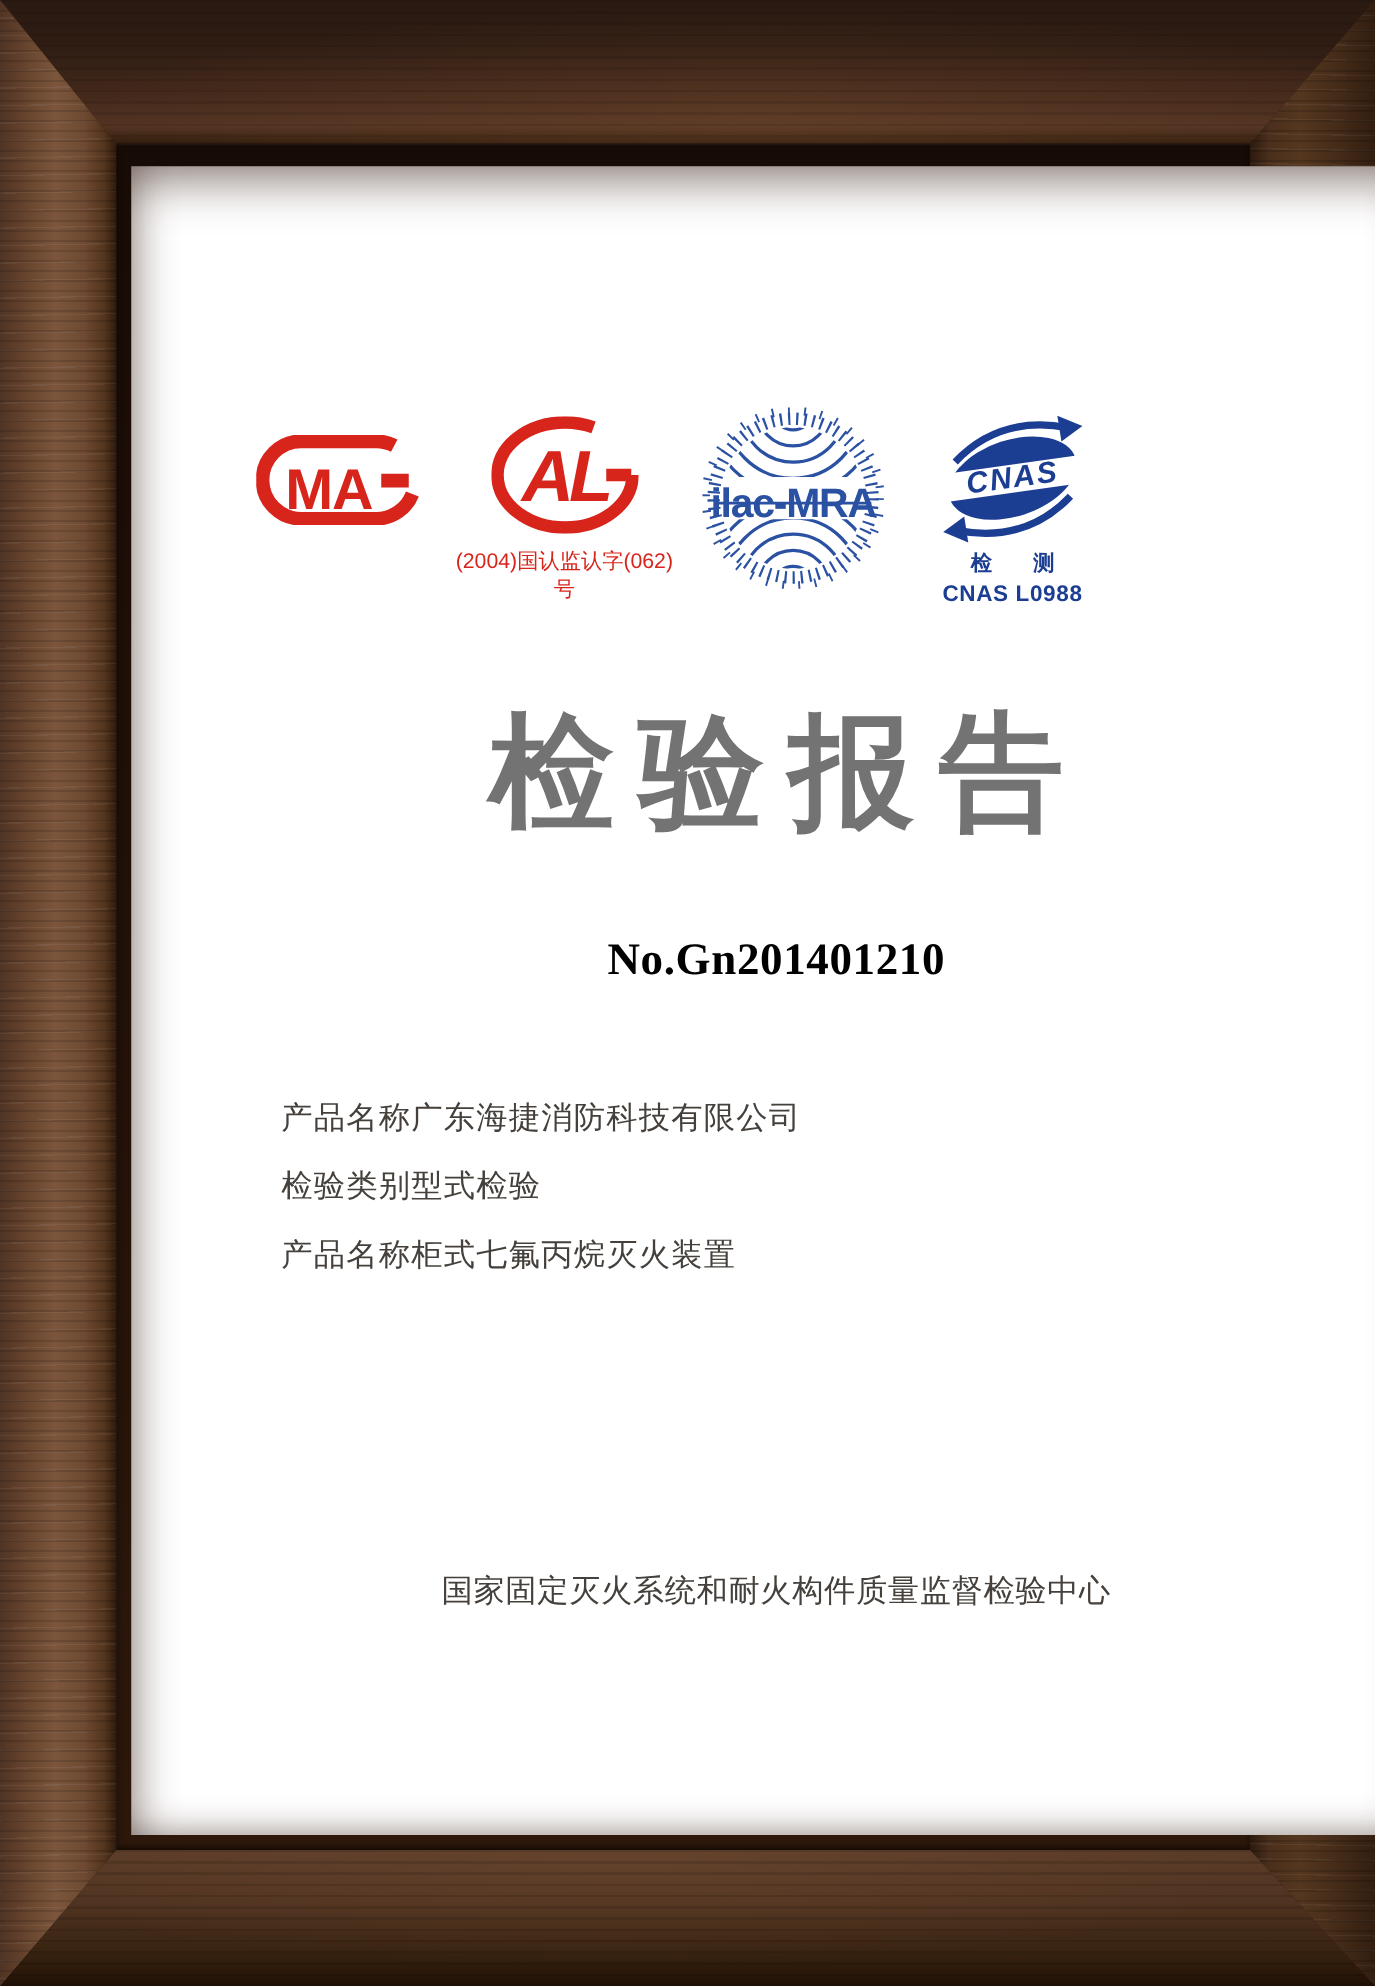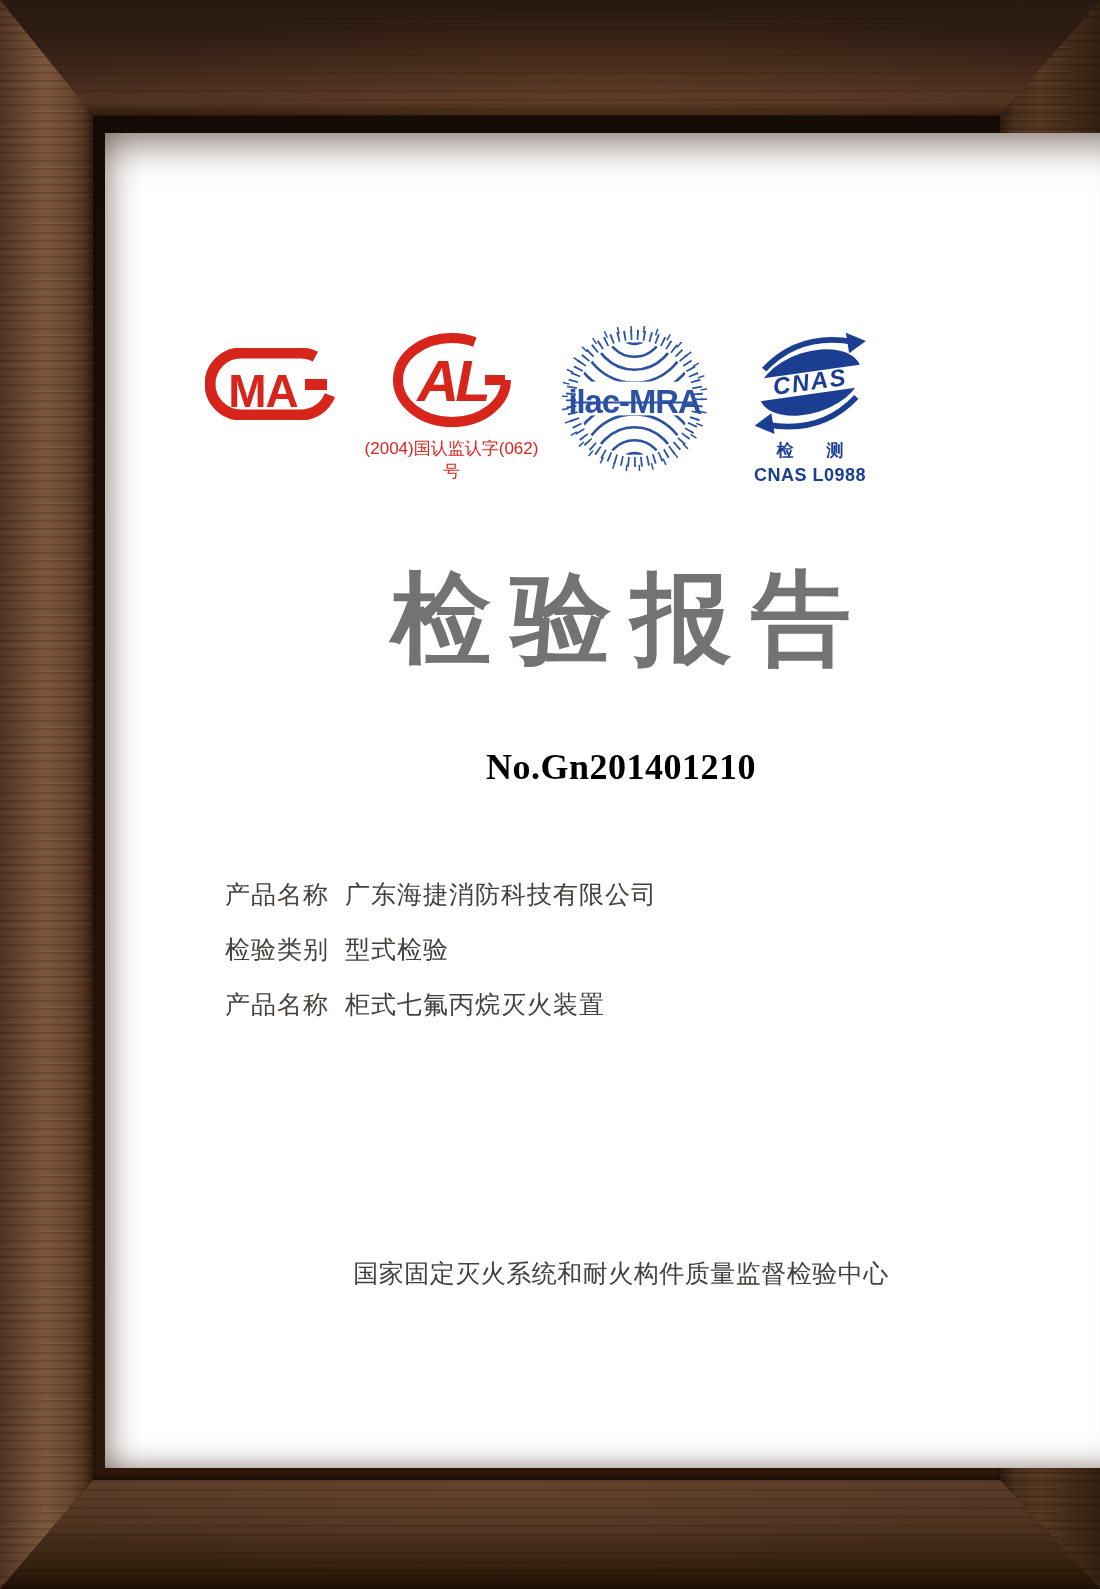--- a/index.html
+++ b/index.html
@@ -59,21 +59,21 @@
 
   
   .doc-title{position:absolute;left:0;top:435px;width:100%;text-align:center;
     font-size:100px;line-height:1;font-weight:900;color:#737373;
     letter-spacing:20px;text-indent:20px;}
   .report-no{position:absolute;left:0;top:616px;width:100%;text-align:center;
     font-family:"Liberation Serif","DejaVu Serif",serif;
     font-size:36px;line-height:1;font-weight:700;letter-spacing:.5px;color:#000000;}
   .fields{position:absolute;left:120px;top:734px;}
   .field-row{height:55px;line-height:55px;font-size:25px;color:#45403b;letter-spacing:1px;white-space:nowrap;}
-  .field-value{margin-left:16px;}
+  .field-value{}
   .footer-org{position:absolute;left:0;top:1125px;width:100%;text-align:center;
     font-size:25px;line-height:1.2;color:#45403b;letter-spacing:.5px;}
 </style>
 </head>
 <body>
 
 <div class="scene">
 
   <div class="bar frame-top"></div>
   <div class="bar frame-left"></div>

